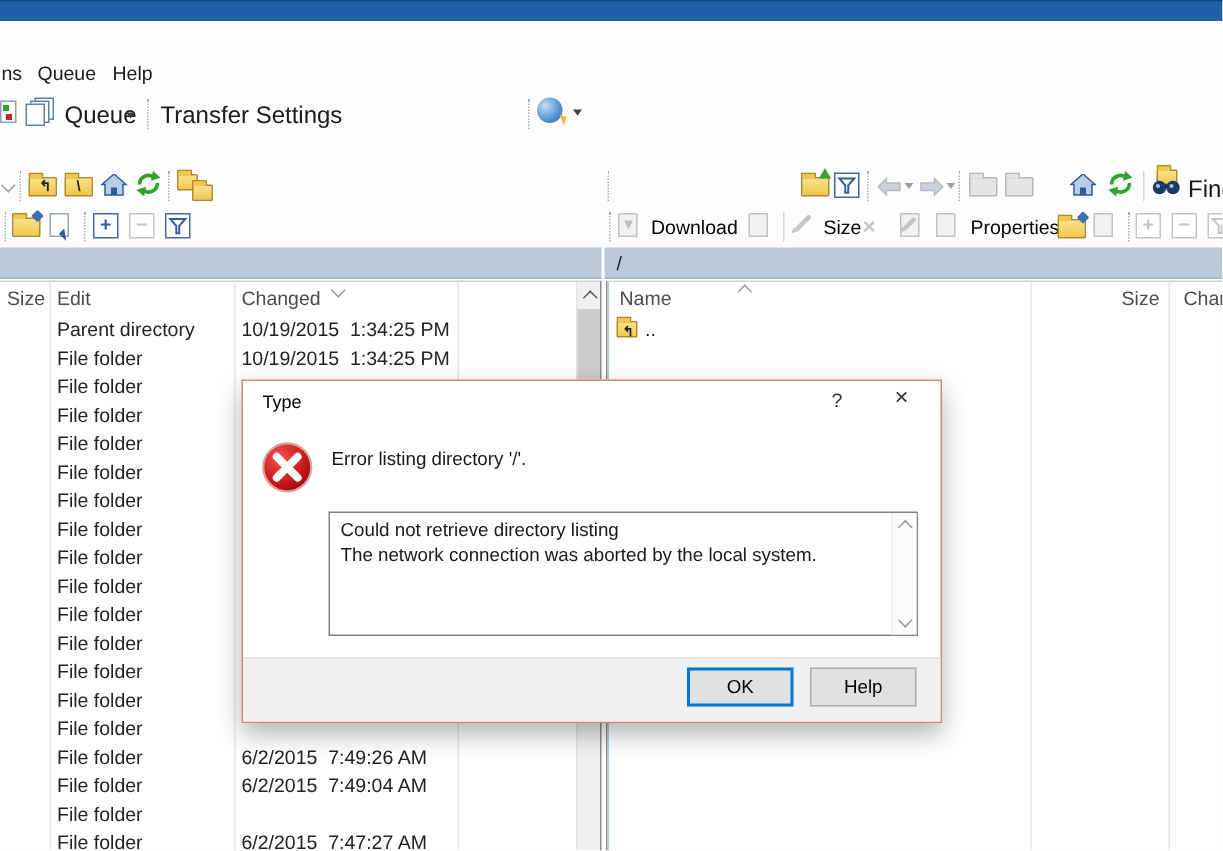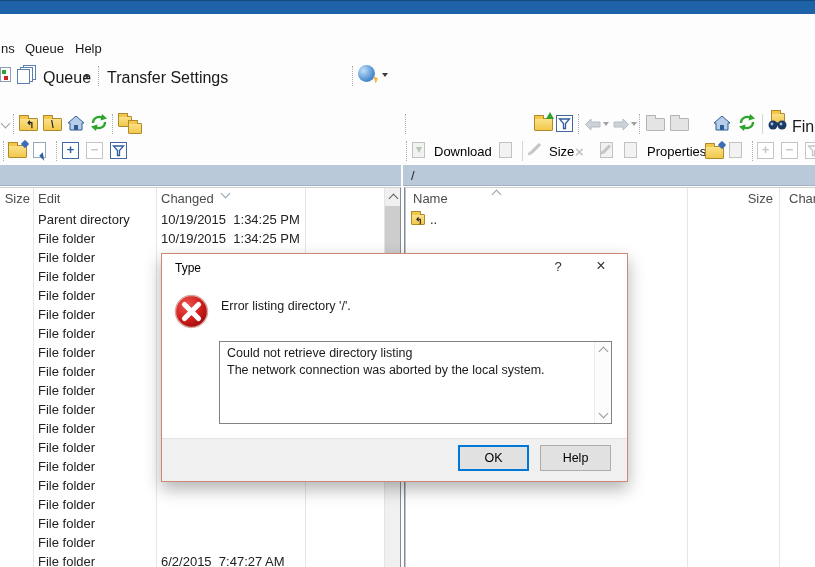--- a/index.html
+++ b/index.html
@@ -168,22 +168,22 @@
         <div class="lrow"><span class="c-type">File folder</span><span class="c-changed"></span></div>
         <div class="lrow"><span class="c-type">File folder</span><span class="c-changed"></span></div>
         <div class="lrow"><span class="c-type">File folder</span><span class="c-changed"></span></div>
         <div class="lrow"><span class="c-type">File folder</span><span class="c-changed"></span></div>
         <div class="lrow"><span class="c-type">File folder</span><span class="c-changed"></span></div>
         <div class="lrow"><span class="c-type">File folder</span><span class="c-changed"></span></div>
         <div class="lrow"><span class="c-type">File folder</span><span class="c-changed"></span></div>
         <div class="lrow"><span class="c-type">File folder</span><span class="c-changed"></span></div>
         <div class="lrow"><span class="c-type">File folder</span><span class="c-changed"></span></div>
         <div class="lrow"><span class="c-type">File folder</span></div>
-        <div class="lrow"><span class="c-type">File folder</span></div>
-        <div class="lrow"><span class="c-type">File folder</span></div>
+        <div class="lrow"><span class="c-type">File folder</span><span class="c-changed">6/2/2015  7:49:26 AM</span></div>
+        <div class="lrow"><span class="c-type">File folder</span><span class="c-changed">6/2/2015  7:49:04 AM</span></div>
         <div class="lrow"><span class="c-type">File folder</span></div>
         <div class="lrow"><span class="c-type">File folder</span><span class="c-changed">6/2/2015  7:47:27 AM</span></div>
       </div>
     <div class="vscroll">
       <div class="vs-btn">
           <span class="schev-up"></span>
         </div>
       <div class="vs-thumb"></div>
     </div>
   </div>

